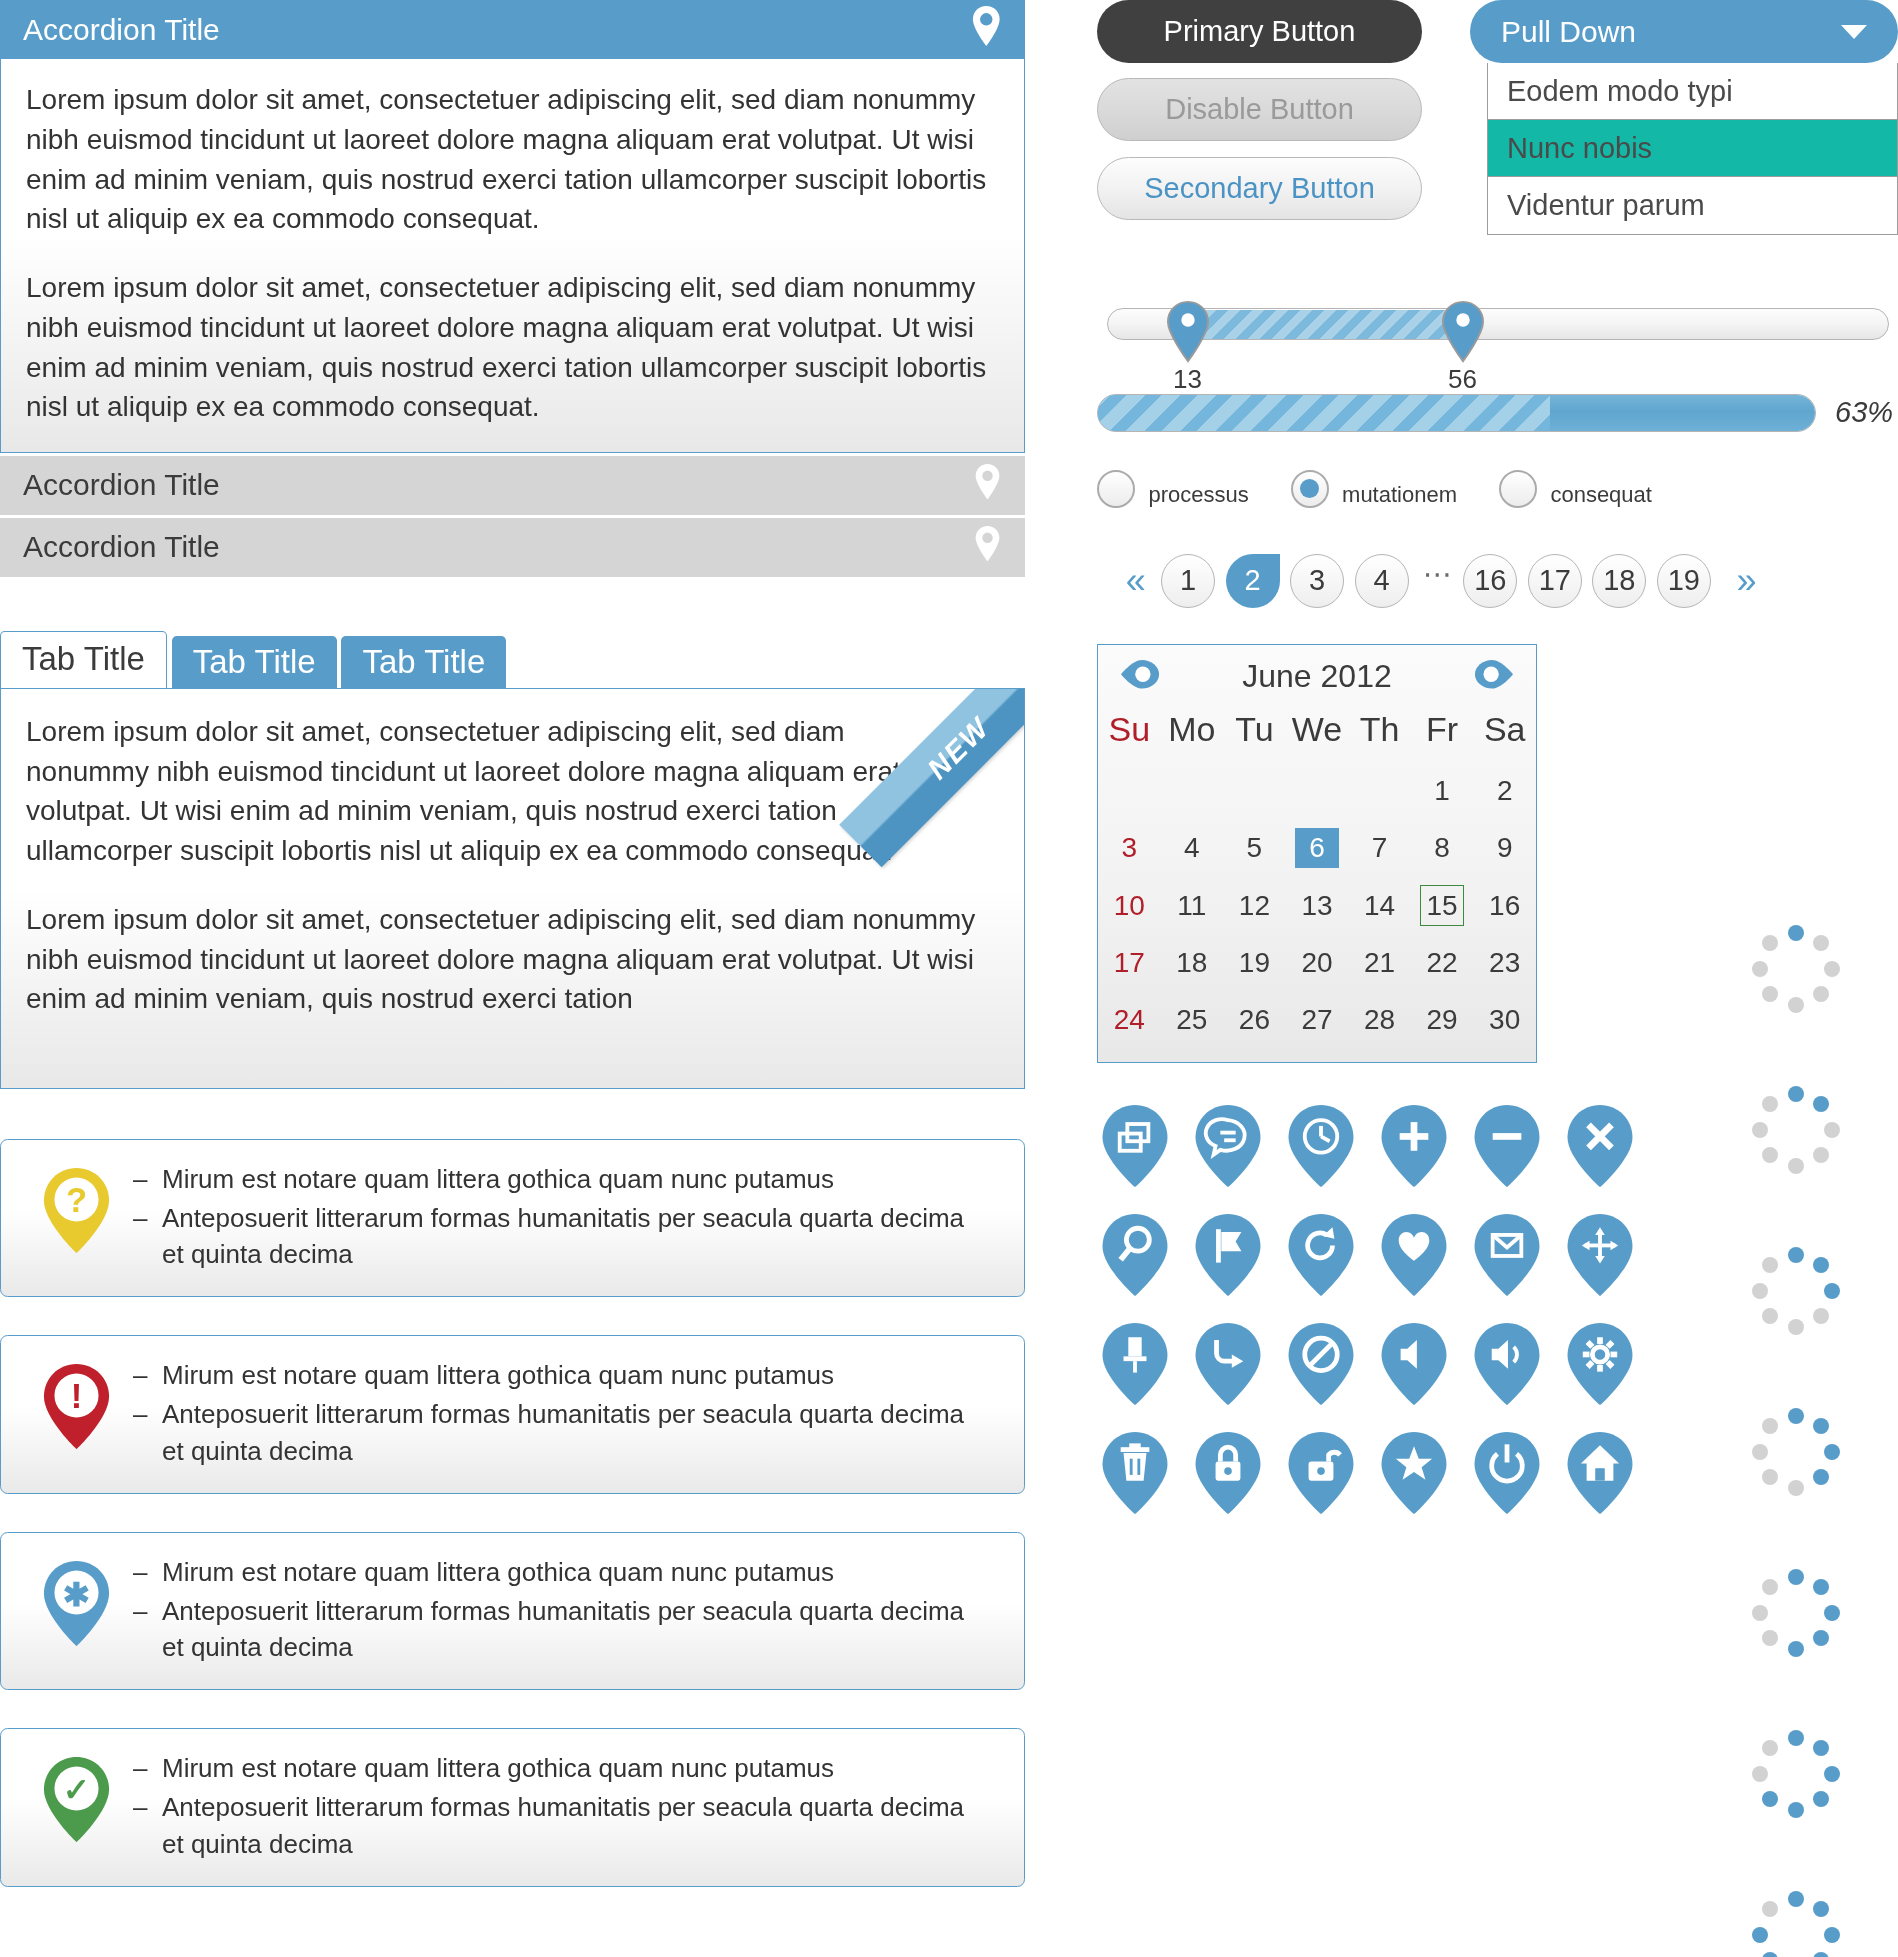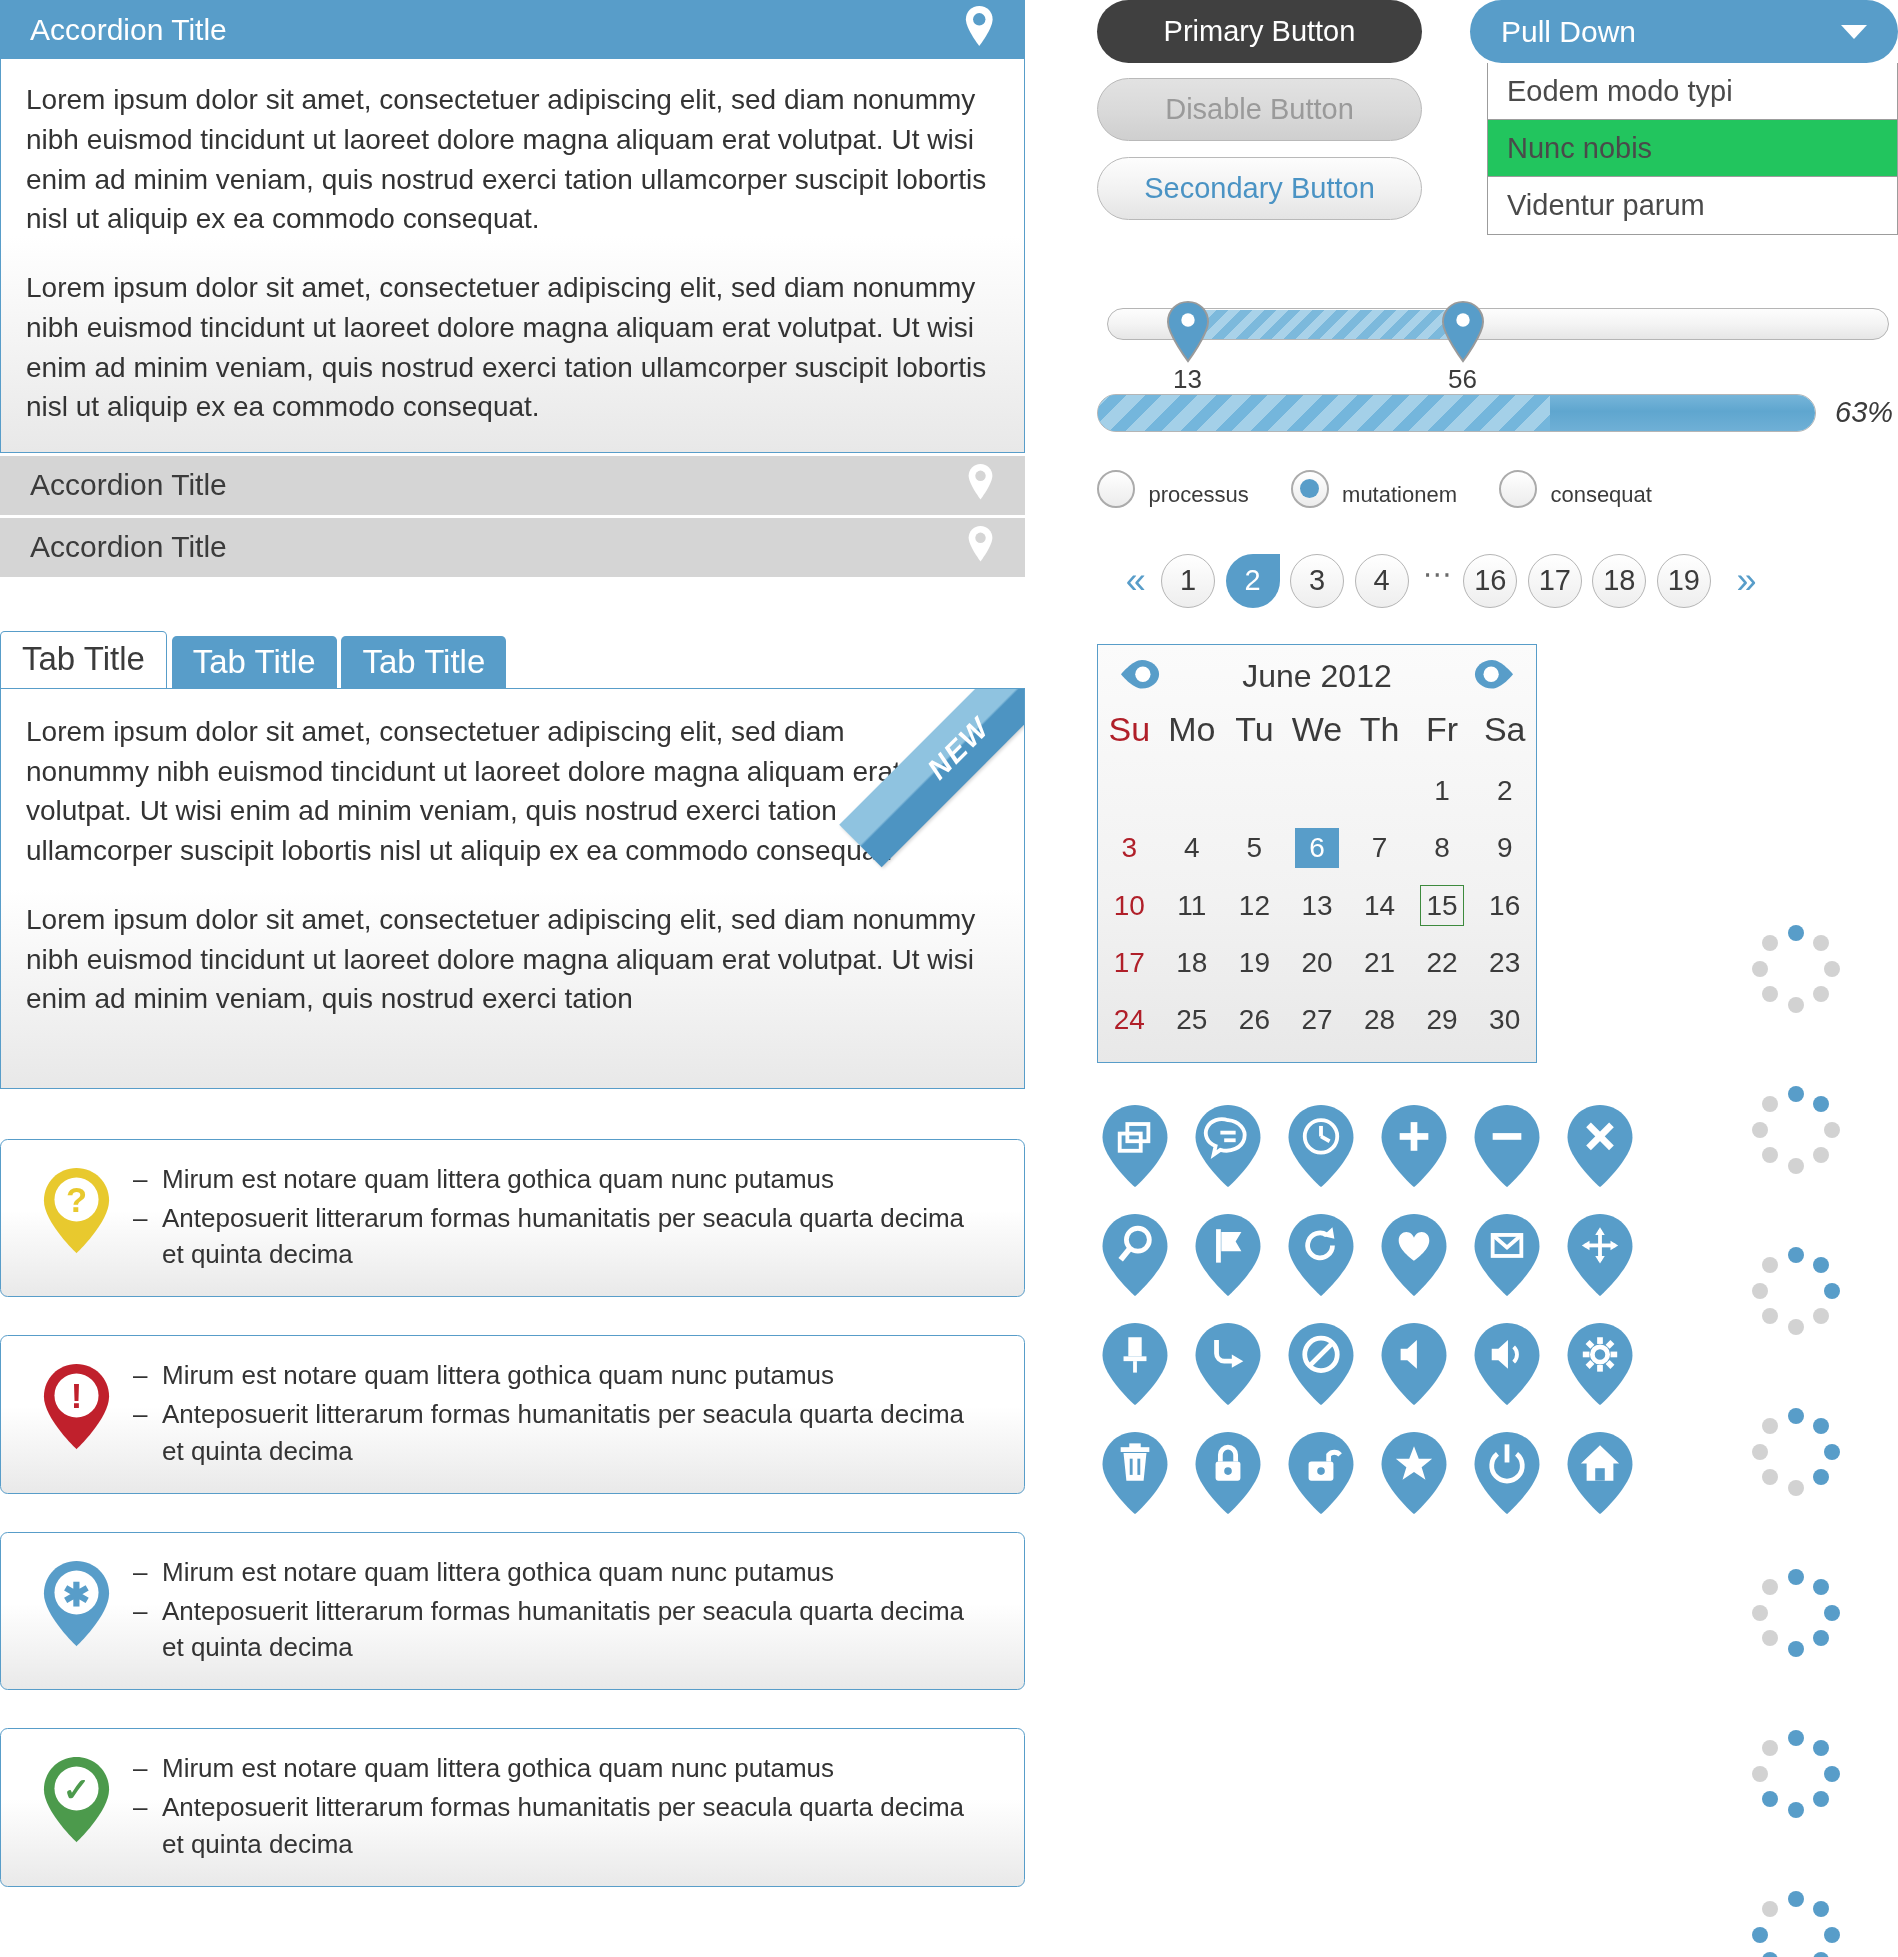--- a/index.html
+++ b/index.html
@@ -13,21 +13,21 @@
   }
   .page{position:relative;width:1898px;height:1958px;}
 
   
   .left-col{position:absolute;left:0;top:0;width:1028px;}
 
   
   .accordion{width:1025px;}
   .acc-head{
     height:59px;display:flex;align-items:center;justify-content:space-between;
-    padding:0 30px;box-sizing:border-box;
+    padding:0 23px;box-sizing:border-box;
     font-size:30px;
   }
   .acc-head.open{background:#589dc9;color:#fff;}
   .acc-head.closed{background:#d5d5d5;color:#3b3b3b;margin-top:2.9px;}
   .acc-body{
     background:linear-gradient(to bottom,#ffffff 0%,#ffffff 45%,#e8e8e8 100%);
     border:1px solid #589dc9;border-top:none;
     padding:21px 25px 25px 25px;box-sizing:border-box;
     font-size:28px;line-height:1.42;color:#333;
   }
@@ -111,21 +111,21 @@
     display:flex;align-items:center;justify-content:space-between;
     padding:0 31px;box-sizing:border-box;font-size:30px;
   }
   .pd-list{margin-left:17px;border:1px solid #9c9c9c;border-top:none;width:411px;box-sizing:border-box;}
   .pd-item{
     height:57px;line-height:57px;padding:0 19px;font-size:29px;
     border-bottom:1px solid #9c9c9c;box-sizing:border-box;
     background:#fff;color:#4a4a4a;
   }
   .pd-item:last-child{border-bottom:none;}
-  .pd-item.hover{background:#22c55e;}
+  .pd-item.hover{background:#14b8a6;}
   .caret-down{
     width:0;height:0;border-left:13.4px solid transparent;border-right:13.4px solid transparent;
     border-top:14.3px solid #fff;
   }
 
   
   .slider-area{position:relative;margin-top:29px;height:105px;width:801px;}
   .slider-track{
     position:absolute;left:9.6px;top:19px;width:782px;height:32.5px;border-radius:16.3px;
     background:linear-gradient(to bottom,#fdfdfd 0%,#f4f4f4 50%,#e6e6e6 100%);

